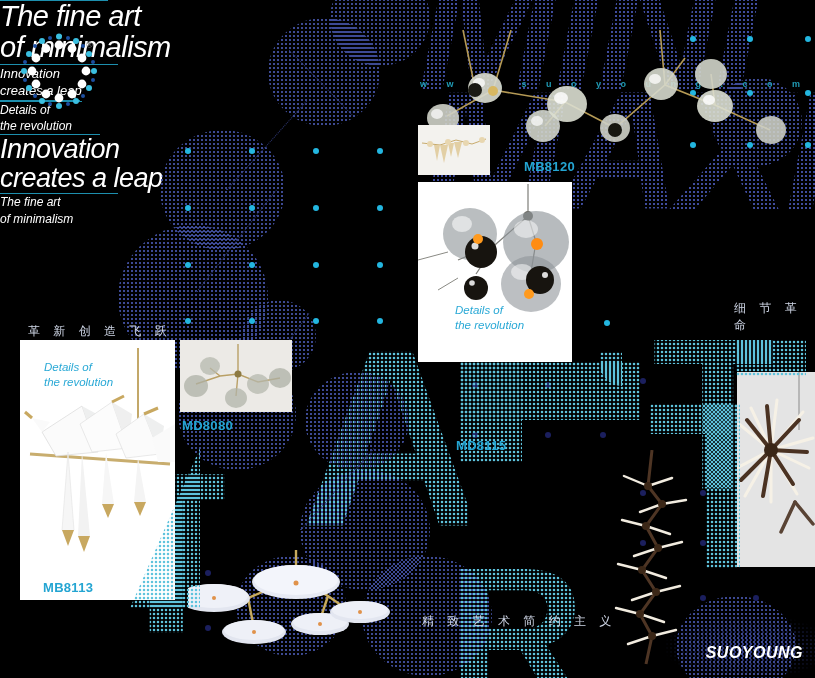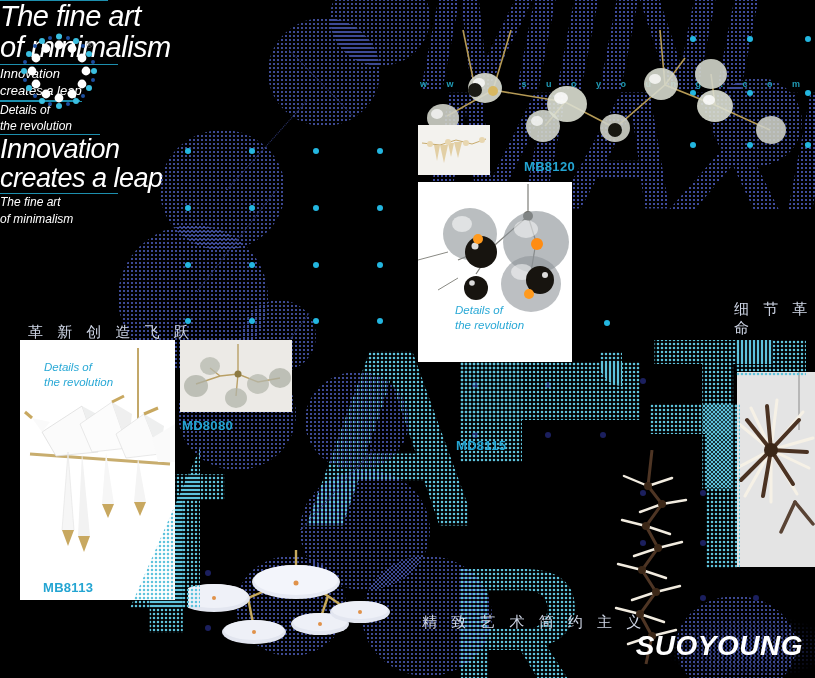--- a/index.html
+++ b/index.html
@@ -86,32 +86,32 @@
   .card-white { background:#fff; }
   .card-gray  { background:#e8e8e8; }
 
   
   .hl {
     color:#fff; font-style:italic; font-weight:normal;
     line-height:1.08; letter-spacing:-0.5px;
   }
   .rule { background:#1d8fae; height:1px; }
   .sub { color:#fff; font-style:italic; font-size:13px; line-height:1.35; }
-  .cn { color:#cfd6e6; font-size:15px; letter-spacing:5px; }
+  .cn { color:#cfd6e6; font-size:12px; letter-spacing:5px; }
   .cap-cy { color:#2aa9d6; font-style:italic; font-size:11.5px; line-height:1.3; }
   .pid { color:#24a5d2; font-weight:bold; font-size:13px; letter-spacing:.3px; }
 
   
   .logo-wrap { position:absolute; left:20px; top:33px; width:78px; height:78px; }
   .reg { position:absolute; left:86px; top:40px; color:#8a8a8a; font-size:9px; }
 
   .wordmark {
     position:absolute; right:12px; bottom:16px;
     color:#fff; font-style:italic; font-weight:bold;
-    font-size:28px; letter-spacing:.5px;
+    font-size:16px; letter-spacing:.5px;
   }
   .wm-halo {
     position:absolute; right:0px; bottom:4px; width:150px; height:60px;
     background-image:radial-gradient(#2f3a84 1.1px, transparent 1.3px);
     background-size:4px 4px;
     -webkit-mask-image:radial-gradient(ellipse at 55% 55%, #000 10%, transparent 72%);
     mask-image:radial-gradient(ellipse at 55% 55%, #000 10%, transparent 72%);
   }
 
   .url {

